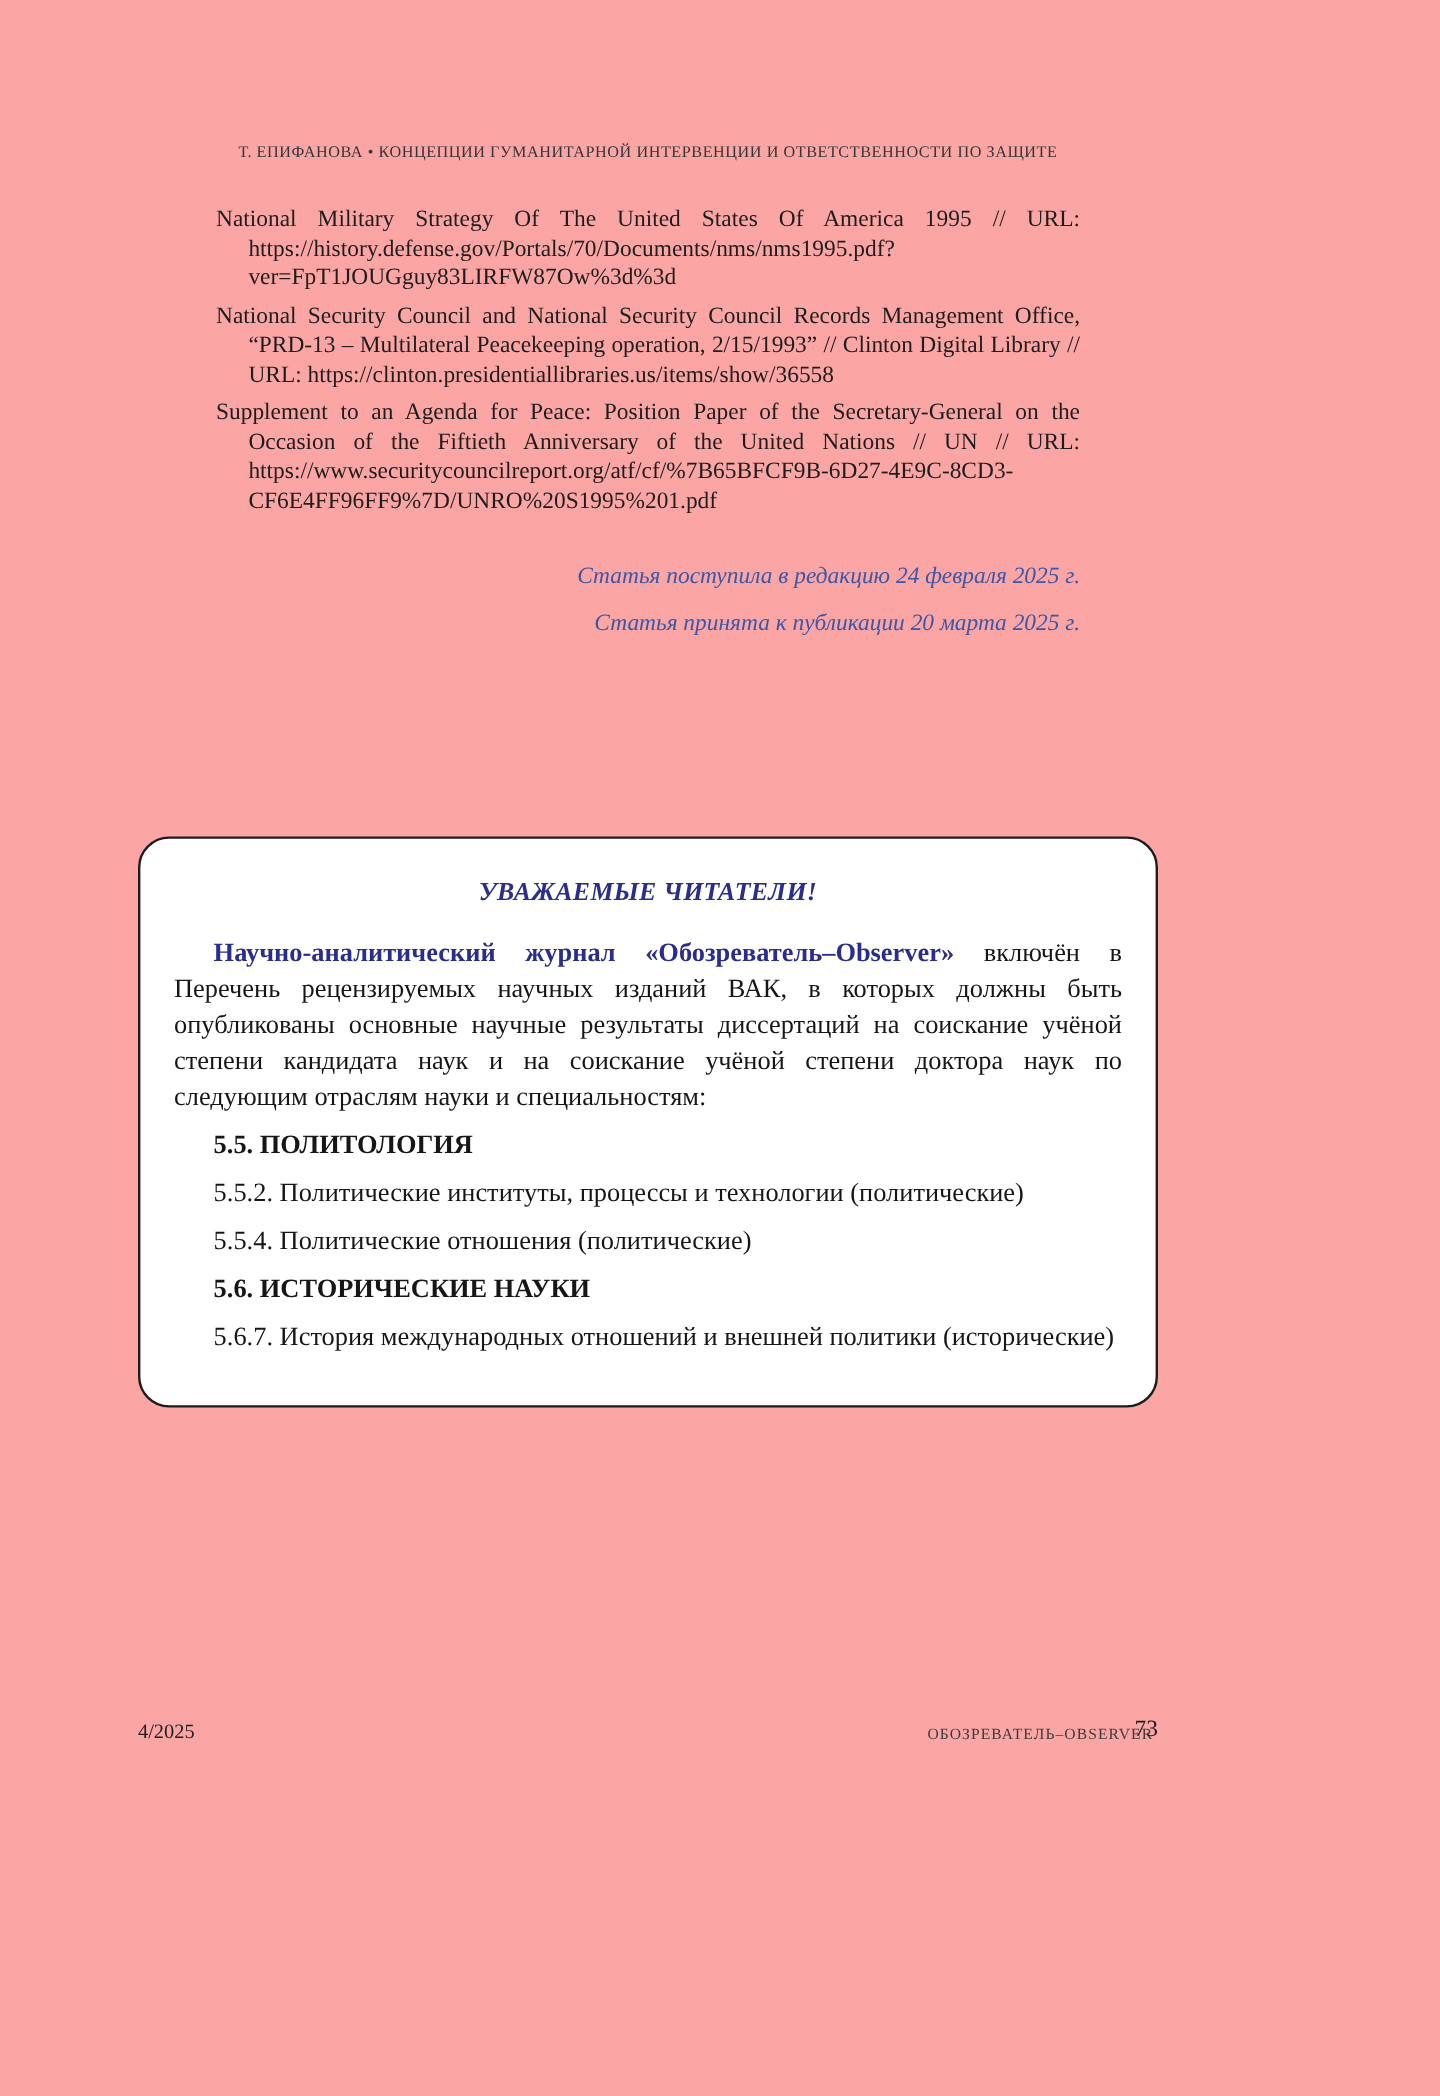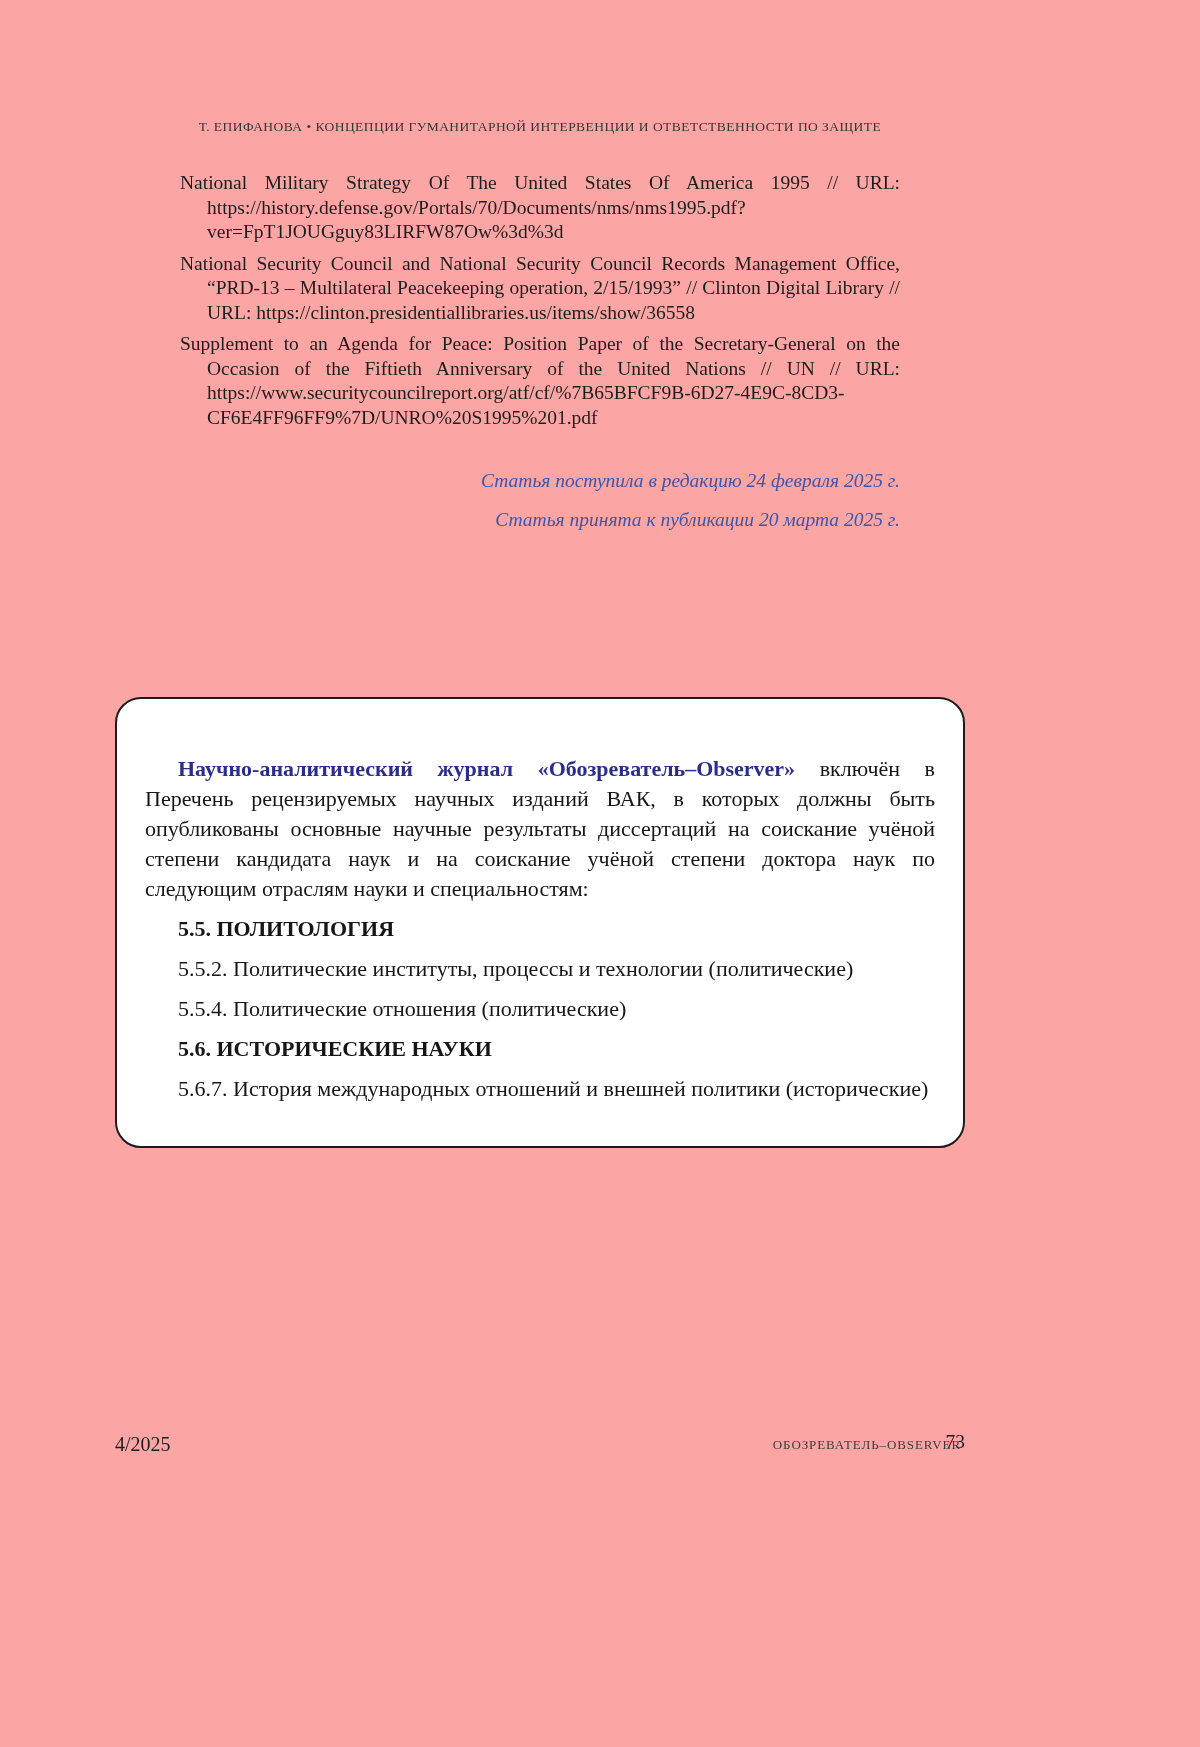--- a/index.html
+++ b/index.html
@@ -74,21 +74,21 @@
   .notice-heading { font-weight: bold; color: #2b2d8e; margin-top: 10px; }
   .notice-item { margin-top: 10px; }
 
   .footer {
     position: absolute;
     top: 1431px;
     left: 115px;
     width: 850px;
     height: 28px;
   }
-  .footer-issue { position: absolute; left: 0; top: 2px; font-size: 20px; color: #1d1d1d; }
+  .footer-issue { position: absolute; left: 0; top: 2px; font-size: 17px; color: #1d1d1d; }
   .footer-journal {
     position: absolute; left: 0; right: 4px; top: 6px;
     text-align: right;
     font-size: 13px;
     letter-spacing: 0.9px;
     color: #3c3c3c;
   }
   .footer-page { position: absolute; right: 0; top: 0; font-size: 19.5px; color: #1d1d1d; }
 </style>
 </head>
@@ -104,20 +104,21 @@
       <p class="ref">National Security Council and National Security Council Records Management Office, “PRD-13 – Multilateral Peacekeeping operation, 2/15/1993” // Clinton Digital Library // URL: https://clinton.presidentiallibraries.us/items/show/36558</p>
       <p class="ref">Supplement to an Agenda for Peace: Position Paper of the Secretary-General on the Occasion of the Fiftieth Anniversary of the United Nations // UN // URL: https://www.securitycouncilreport.org/atf/cf/%7B65BFCF9B-6D27-4E9C-8CD3-CF6E4FF96FF9%7D/UNRO%20S1995%201.pdf</p>
     </div>
 
     <div class="dates">
       <div class="date-line">Статья поступила в редакцию 24 февраля 2025 г.</div>
       <div class="date-line">Статья принята к публикации 20 марта 2025 г.</div>
     </div>
 
     <div class="notice">
+      <div class="notice-title">УВАЖАЕМЫЕ ЧИТАТЕЛИ!</div>
 
       <p class="notice-intro"><span class="lead">Научно-аналитический журнал «Обозреватель–Observer»</span><span> включён в Перечень рецензируемых научных изданий ВАК, в которых должны быть опубликованы основные научные результаты диссертаций на соискание учёной степени кандидата наук и на соискание учёной степени доктора наук по следующим отраслям науки и специальностям:</span></p>
 
       <p class="notice-heading">5.5. ПОЛИТОЛОГИЯ</p>
       <p class="notice-item">5.5.2. Политические институты, процессы и технологии (политические)</p>
       <p class="notice-item">5.5.4. Политические отношения (политические)</p>
 
       <p class="notice-heading">5.6. ИСТОРИЧЕСКИЕ НАУКИ</p>
       <p class="notice-item">5.6.7. История международных отношений и внешней политики (исторические)</p>
     </div>

